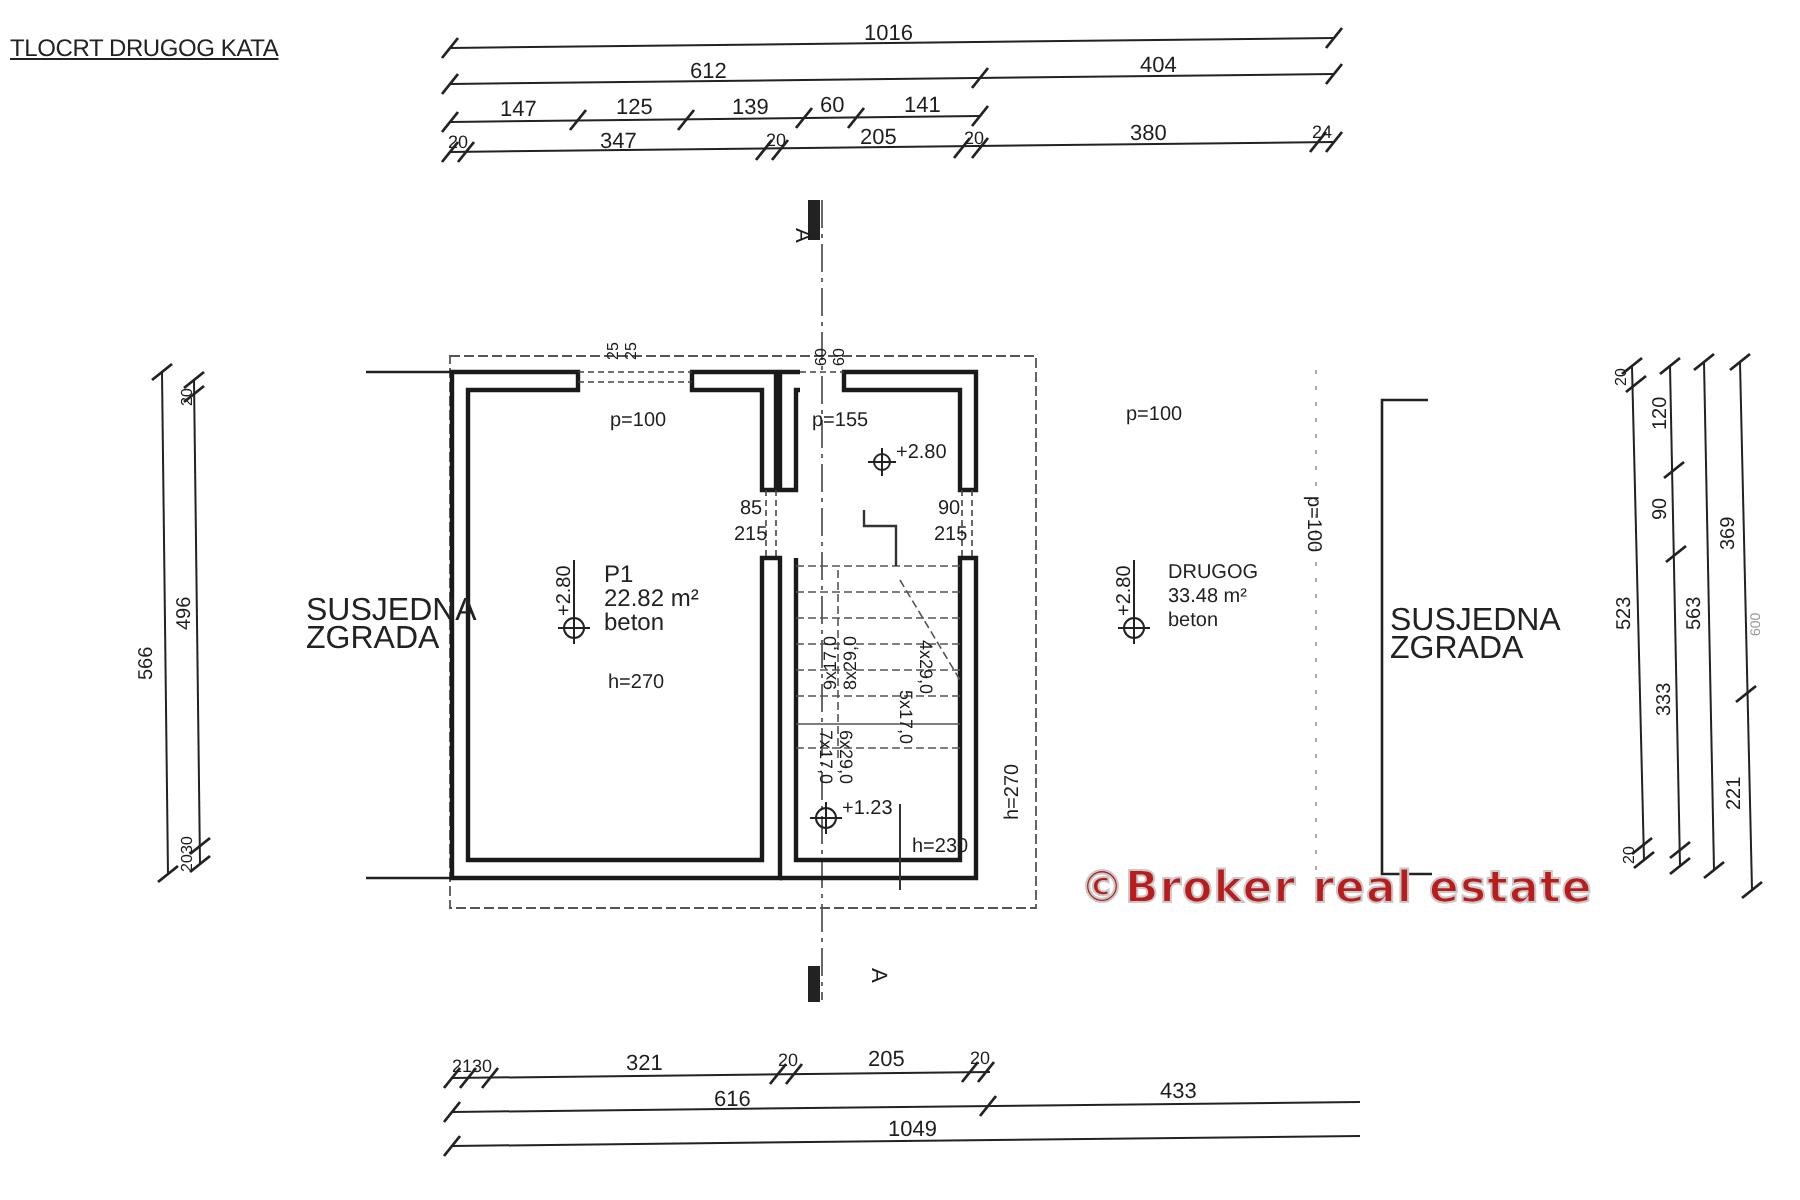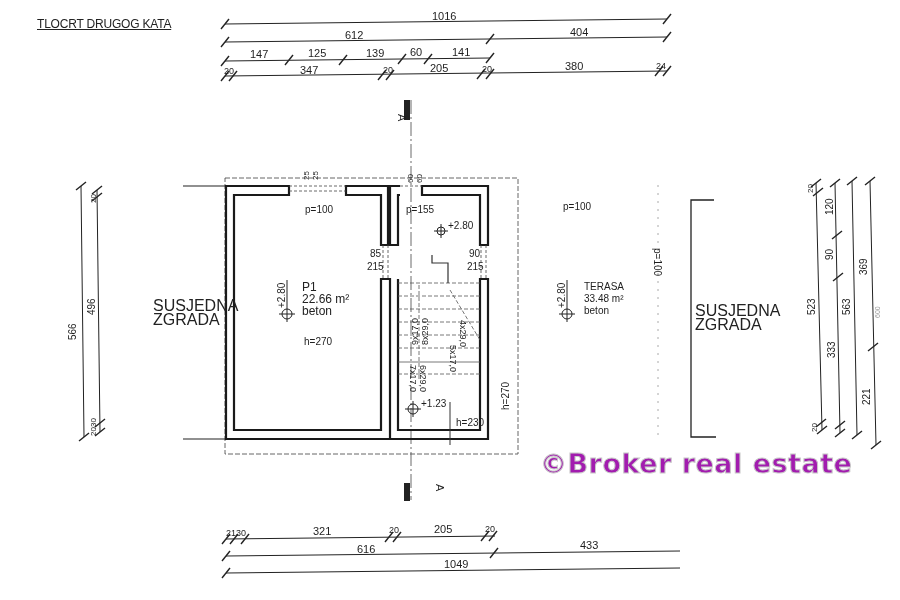--- a/index.html
+++ b/index.html
@@ -1,24 +1,24 @@
 <!DOCTYPE html>
 <html><head>
 <meta charset="utf-8">
 <style>
   html, body { margin:0; padding:0; background:#ffffff; }
   body { width:900px; height:600px; position:relative; overflow:hidden;
          font-family:"Liberation Sans", sans-serif; color:#1a1a1a; }
   #plan { position:absolute; left:0; top:0; }
   .t { font-family:"Liberation Sans Narrow","Liberation Sans", sans-serif; fill:#1e1e1e; }
   .title { position:absolute; left:5px; top:17px; font-size:12px; text-decoration:underline;
-           letter-spacing:-0.2px; color:#222;margin-left:32px; }
+           letter-spacing:-0.2px; color:#222; }
   .lbl { position:absolute; font-size:16px; line-height:14px; color:#222; }
-  .watermark { position:absolute; left:540px; top:448px; font-size:27px; font-weight:bold;
-               color:#a21caf; -webkit-text-stroke:1px #c9c9c9; letter-spacing:0.5px;
+  .watermark { position:absolute; left:540px; top:432px; font-size:22px; font-weight:bold;
+               color:#b91c1c; -webkit-text-stroke:1px #c9c9c9; letter-spacing:0.5px;
                font-family:"DejaVu Sans", sans-serif; }
 </style>
 </head>
 <body>
 
 <svg id="plan" width="900" height="600" viewBox="0 0 900 600" xmlns="http://www.w3.org/2000/svg">
   <defs>
     <g id="tick">
         <line x1="-4" y1="5" x2="4" y2="-5" stroke="#222" stroke-width="1.4"></line>
       </g>
@@ -256,24 +256,24 @@
   <div>SUSJEDNA</div>
   <div>ZGRADA</div>
 </div>
 <div class="lbl" style="left:695px;top:304px;">
   <div>SUSJEDNA</div>
   <div>ZGRADA</div>
 </div>
 
 <div class="lbl" style="left:302px;top:281px;font-size:12px;line-height:12px;">
   <div>P1</div>
-  <div>22.66 m²</div>
+  <div>22.82 m²</div>
   <div>beton</div>
 </div>
 <div class="lbl" style="left:304px;top:335px;font-size:10px;">h=270</div>
 
 <div class="lbl" style="left:584px;top:281px;font-size:10px;line-height:12px;">
-  <div>TERASA</div>
+  <div>DRUGOG</div>
   <div>33.48 m²</div>
   <div>beton</div>
 </div>
 
 <div class="watermark">©Broker real estate</div>
 
 </body></html>

